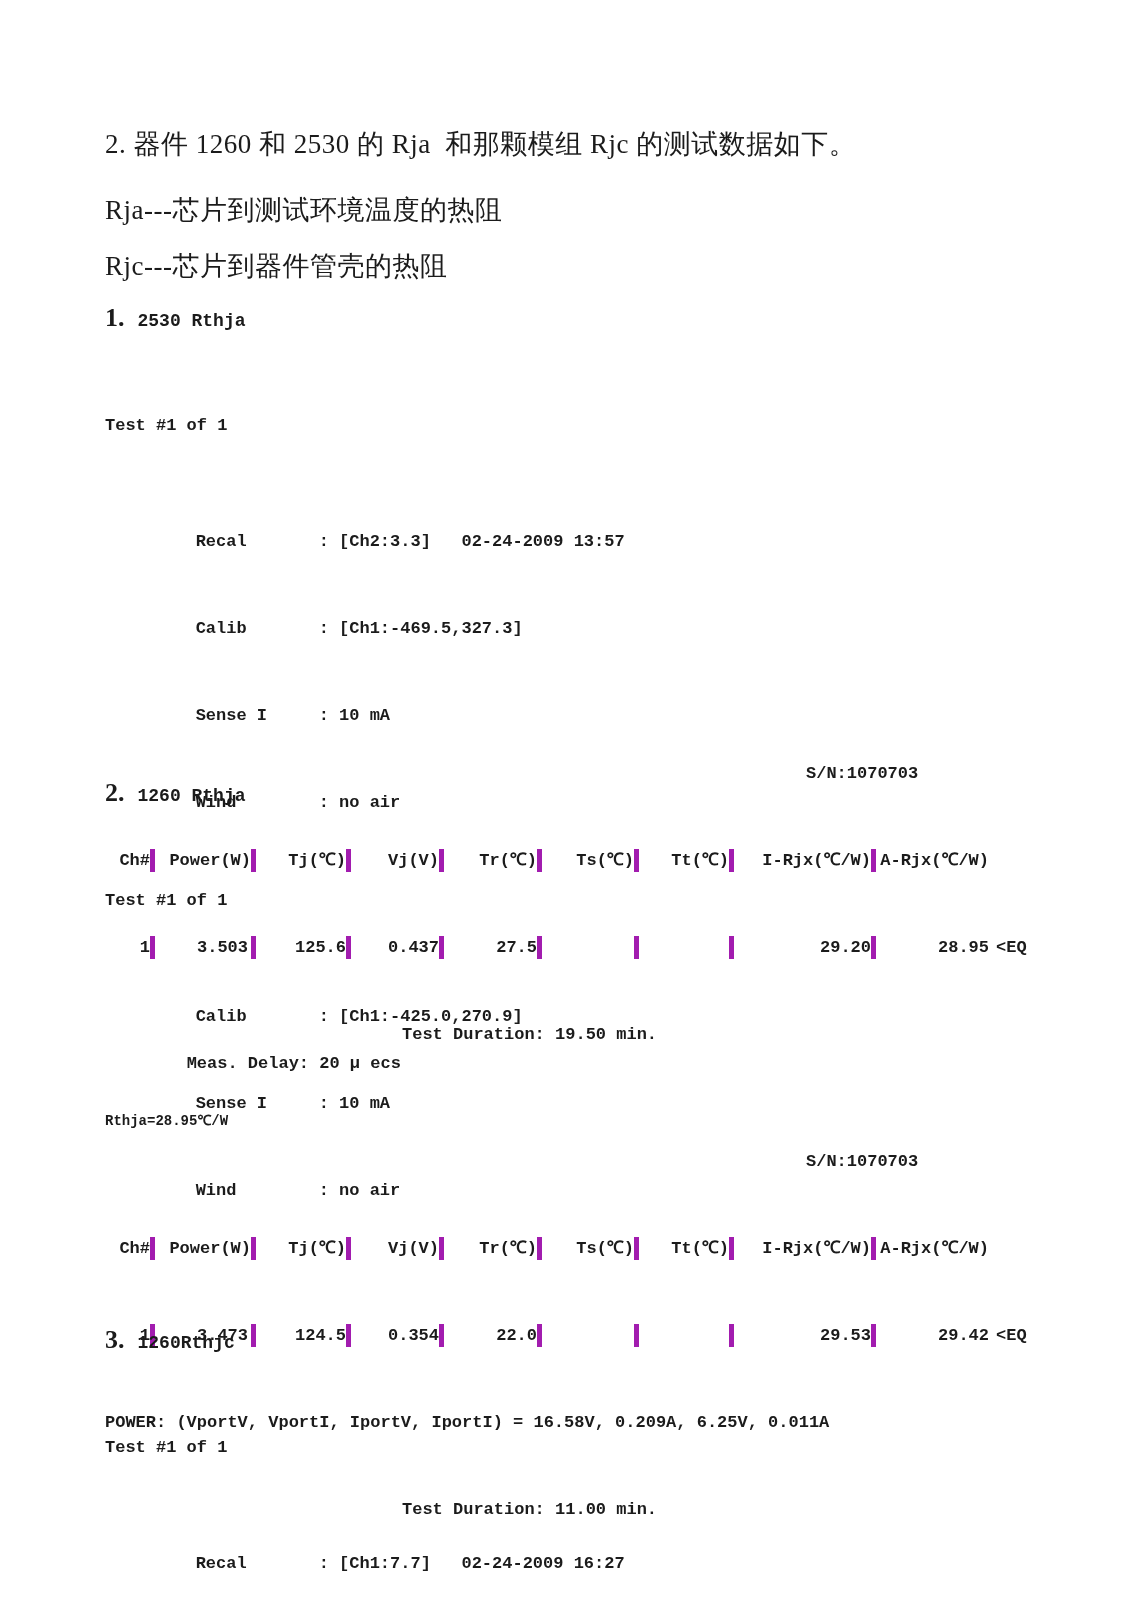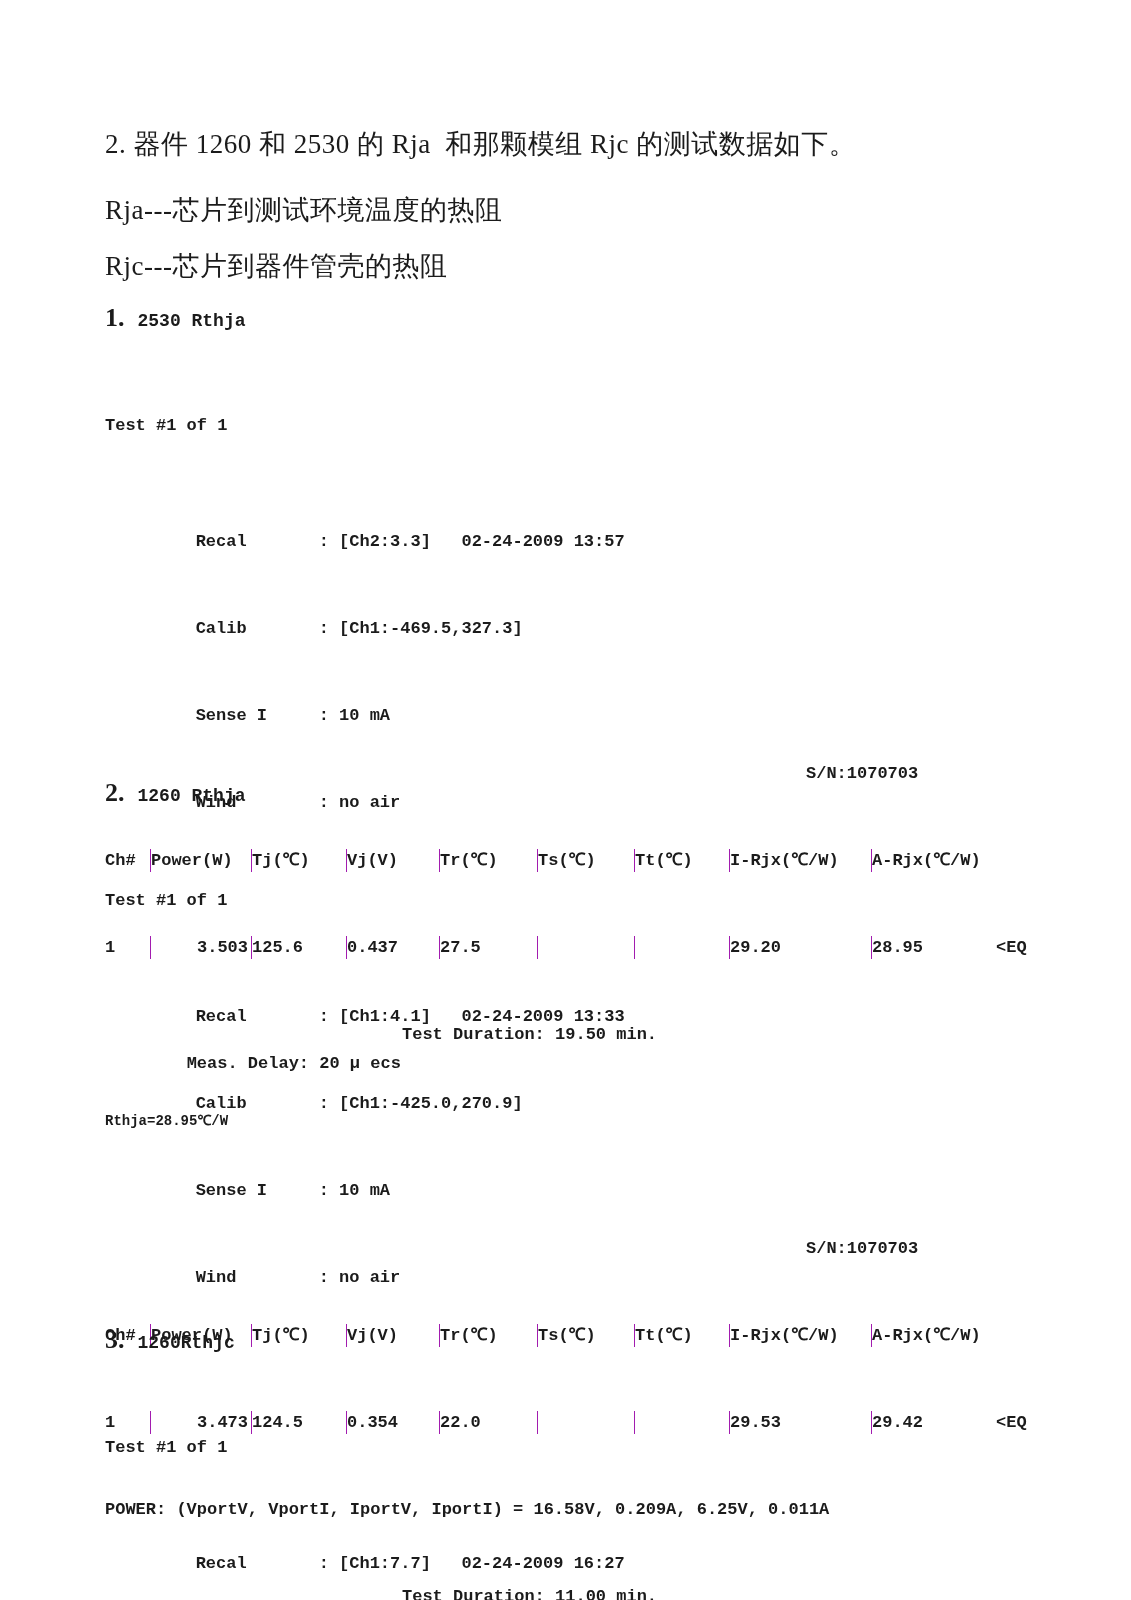--- a/index.html
+++ b/index.html
@@ -26,22 +26,22 @@
 
   .report { font-size:17px; line-height:29px; white-space:pre; }
   .rline  { height:29px; }
 
   .field { padding-left:9px; }
   .field-label { display:inline-block; width:123px; }
   .wind-line { position:relative; }
   .serial { position:absolute; left:701px; top:0; }
 
   .tbl-line { display:flex; align-items:center; height:29px; }
-  .cell { display:inline-block; text-align:left; height:23px; line-height:23px; box-sizing:border-box; overflow:hidden; }
-  .cell + .cell { border-left:1px solid #a21caf; }
+  .cell { display:inline-block; text-align:right; height:23px; line-height:23px; box-sizing:border-box; overflow:hidden; }
+  .cell + .cell { border-left:5px solid #a21caf; }
   .c0{width:45px} .c1{width:101px} .c2{width:95px} .c3{width:93px} .c4{width:98px}
   .c5{width:97px} .c6{width:95px} .c7{width:142px} .c8{width:118px}
   .val.c1 { text-align:right; padding-right:3px; }
   .row-suffix { padding-left:7px; }
 
   .meas-line { position:relative; }
   .duration { position:absolute; left:297px; top:0; }
 
   .result { font-size:14px; font-weight:bold; margin-top:0px; line-height:29px; }
 </style>
@@ -106,23 +106,20 @@
   </section>
 
   <section id="section-2" class="test-section">
     <div class="sec-head">
       <span class="sec-num serif">2.</span>
       <span class="sec-title mono">1260 Rthja</span>
     </div>
     <div class="report mono">
       <div class="rline">Test #1 of 1</div>
       <div class="rline field">
-        <span class="field-label">Recal</span><span>: </span><span>[Ch1:4.1]   02-24-2009 13:33</span>
-      </div>
-      <div class="rline field">
         <span class="field-label">Calib</span><span>: </span><span>[Ch1:-425.0,270.9]</span>
       </div>
       <div class="rline field">
         <span class="field-label">Sense I</span><span>: </span><span>10 mA</span>
       </div>
       <div class="rline field wind-line">
         <span class="field-label">Wind</span><span>: </span><span>no air</span>
         <span class="serial">S/N:1070703</span>
       </div>
       <div class="tbl-line">

